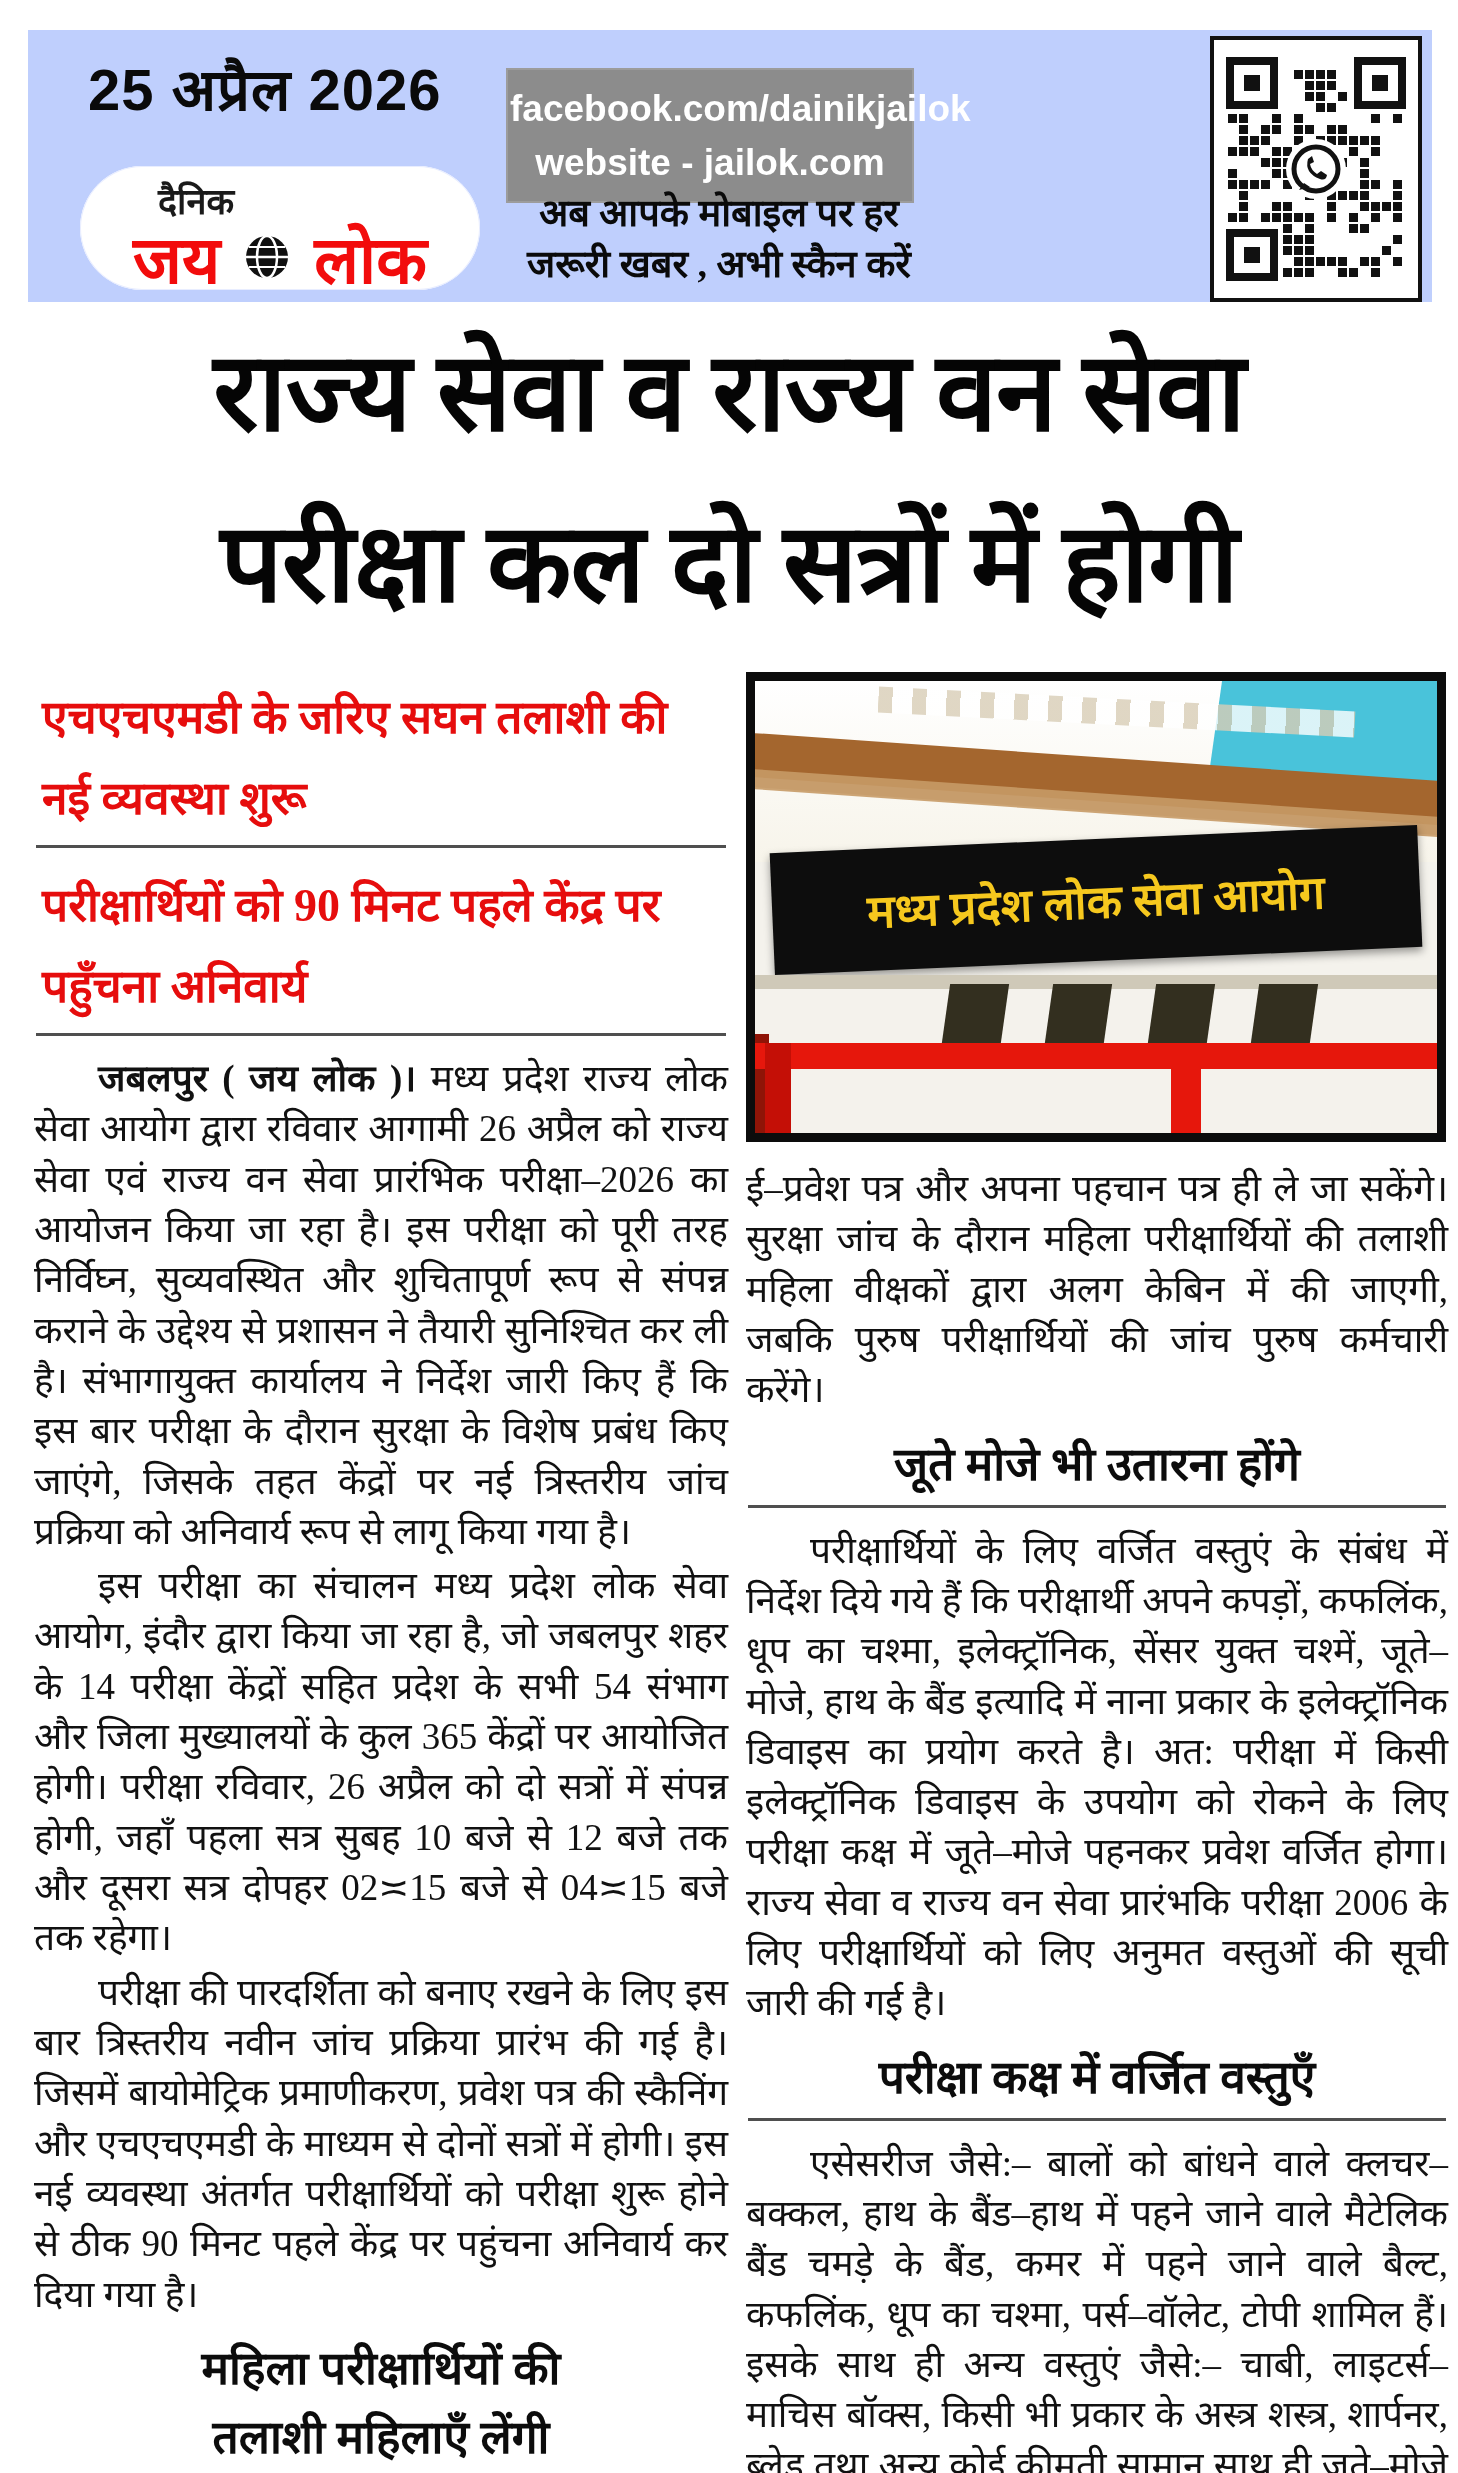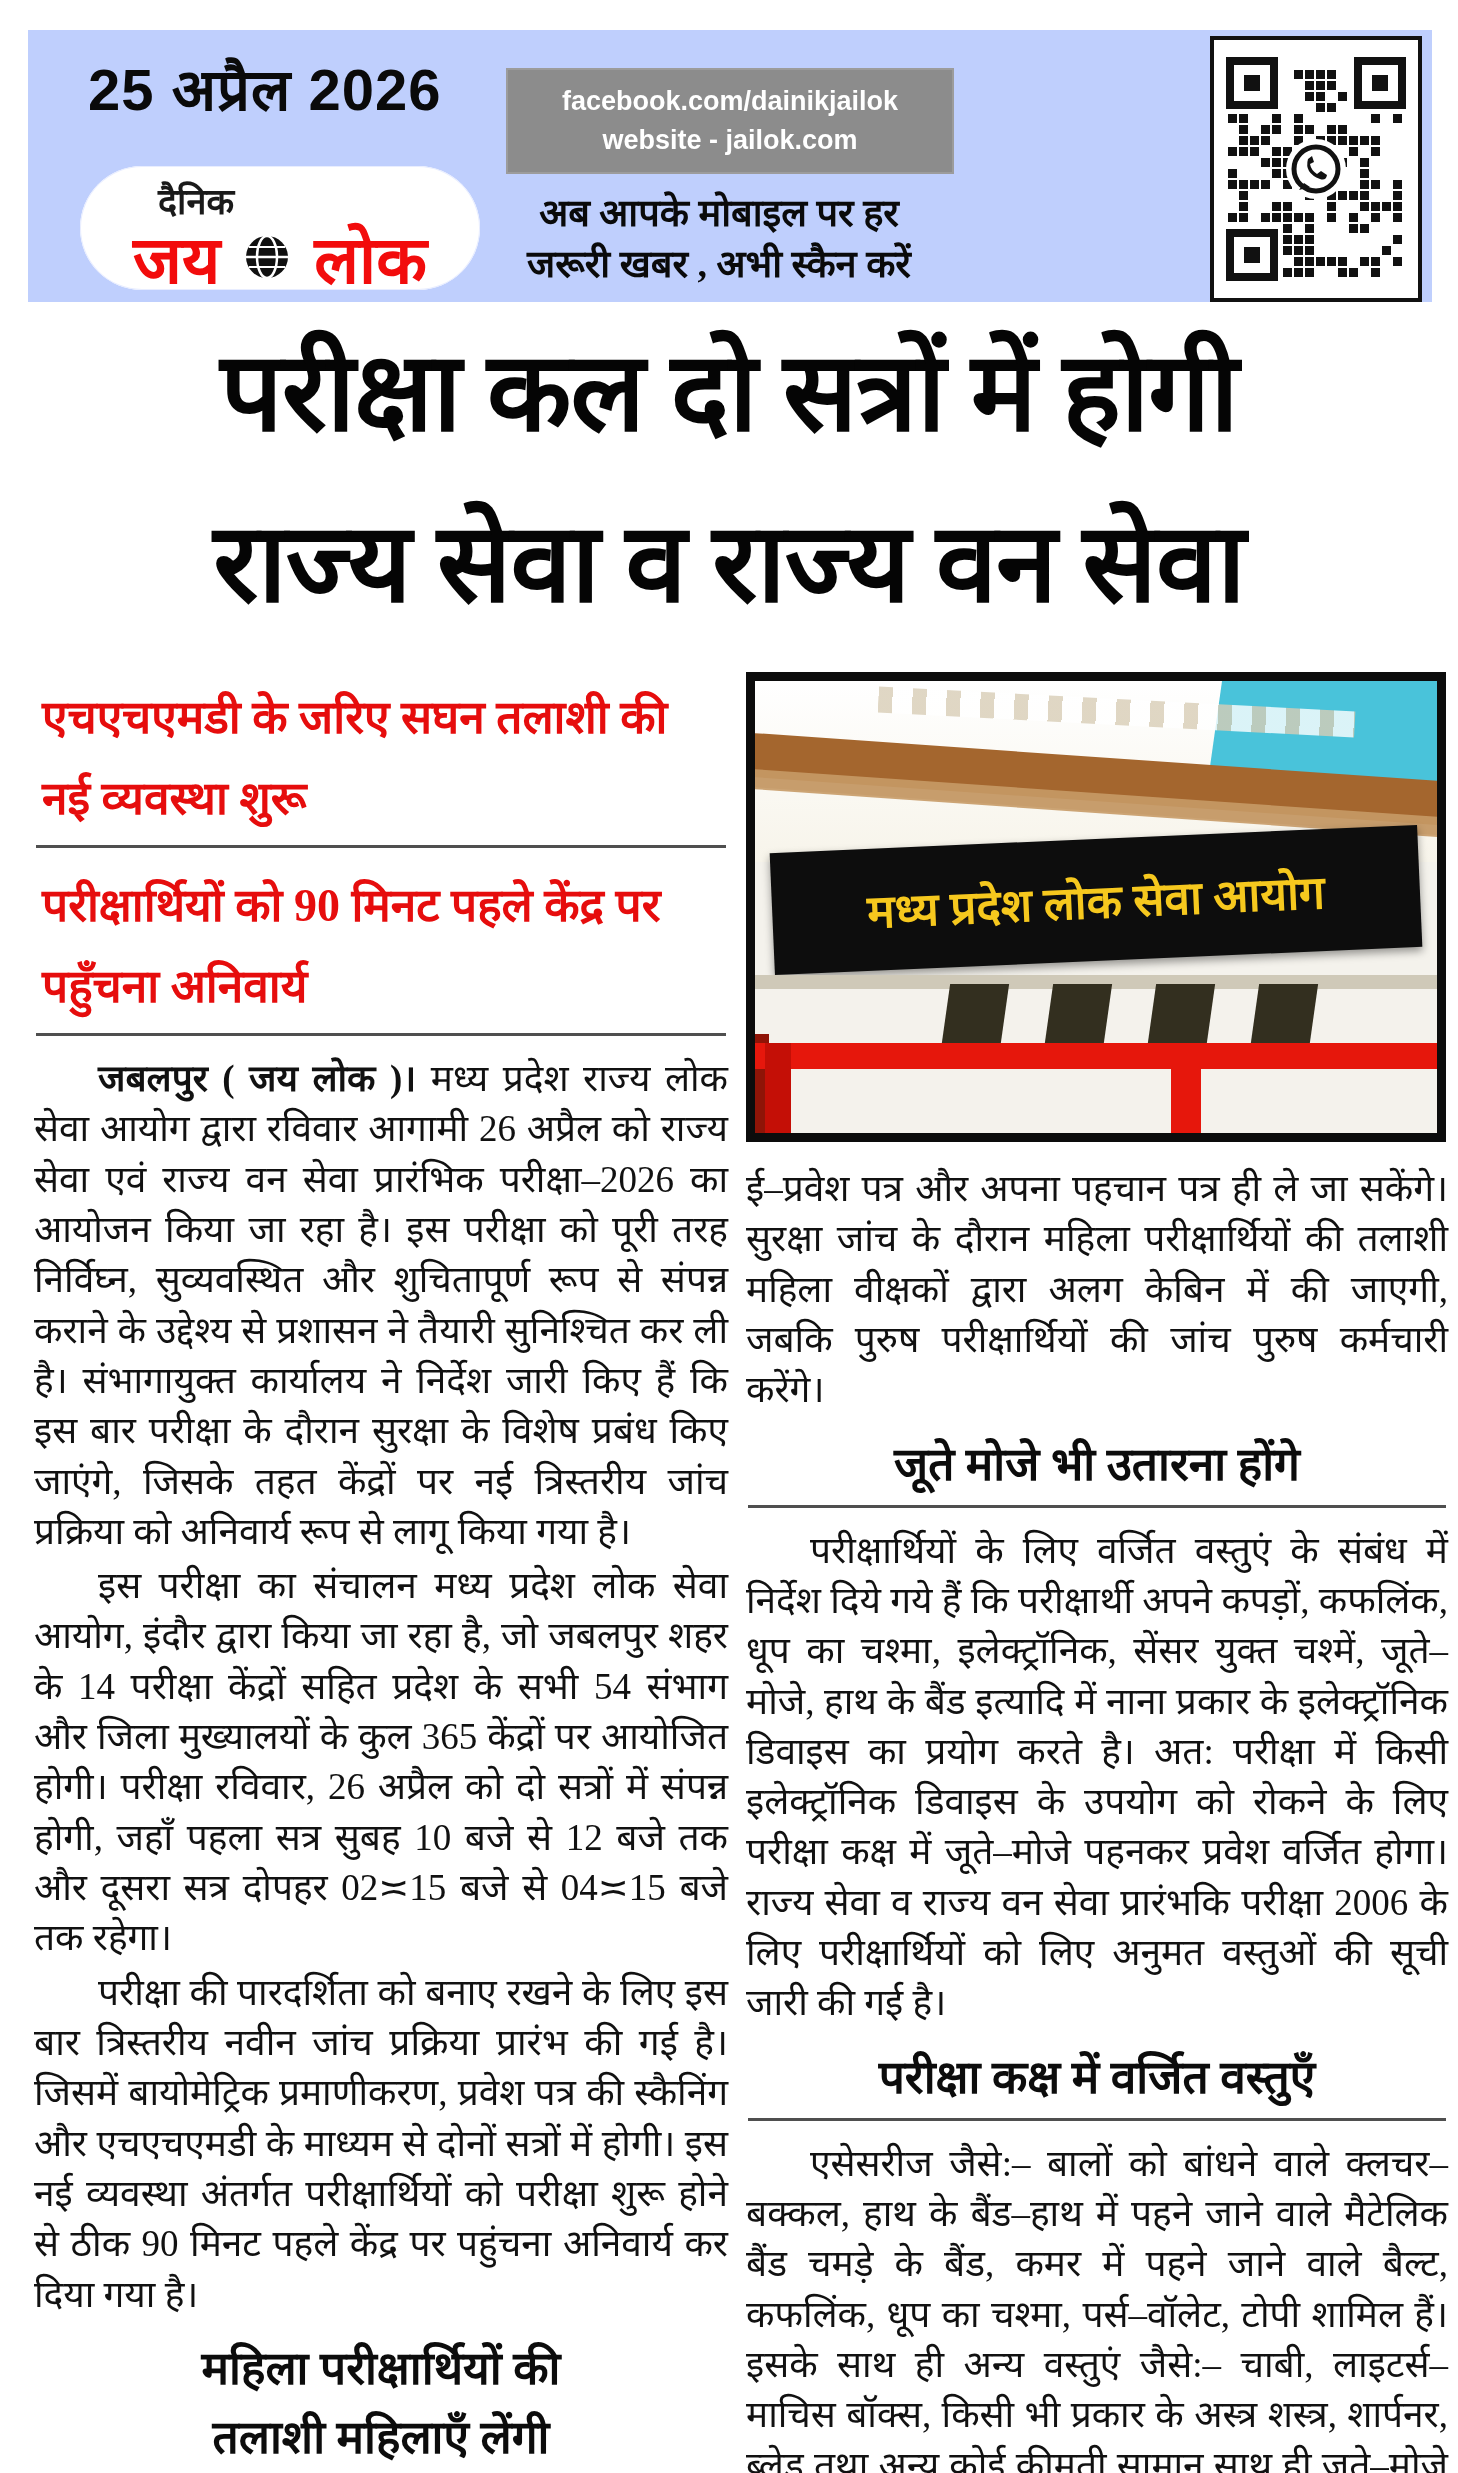--- a/index.html
+++ b/index.html
@@ -11,21 +11,21 @@
   .date{position:absolute;left:60px;top:18px;font-family:"Liberation Sans",sans-serif;
         font-weight:900;font-size:58px;letter-spacing:1px;color:#0a0a0a;}
   .logo-box{position:absolute;left:52px;top:136px;width:400px;height:124px;background:#ffffff;
             border-radius:64px;box-shadow:0 0 0 1px #e8edff inset;}
   .logo-top{position:absolute;left:78px;top:10px;font-weight:700;font-size:36px;color:#1a1a1a;}
   .logo-main{position:absolute;left:36px;top:46px;width:328px;display:flex;align-items:center;
              justify-content:center;gap:24px;font-weight:900;font-size:66px;color:#f20c0c;
              font-family:"Liberation Sans",sans-serif;}
   .social-box{position:absolute;left:478px;top:38px;width:400px;background:#8c8c8c;color:#ffffff;
               text-align:center;font-family:"Liberation Sans",sans-serif;font-weight:700;
-              font-size:27px;line-height:1.45;padding:12px 22px;border:2px solid #9c9c9c;}
+              font-size:37px;line-height:1.45;padding:12px 2px;border:2px solid #9c9c9c;}
   .promo{position:absolute;left:452px;top:148px;width:478px;text-align:center;font-weight:900;
          font-size:38px;line-height:1.35;color:#0a0a0a;margin-top:10px;}
   .qr-box{position:absolute;right:10px;top:6px;width:204px;height:258px;background:#ffffff;
           border:4px solid #111;display:flex;align-items:center;justify-content:center;}
 
   
   .headline{position:absolute;left:0;top:308px;width:1458px;text-align:center;
             font-weight:900;font-size:110px;line-height:1.55;color:#050505;
             font-family:"Liberation Serif",serif;letter-spacing:-1px;}
 
@@ -236,22 +236,22 @@
           <circle cx="96" cy="122" r="30" fill="#ffffff"></circle>
           <circle cx="96" cy="122" r="22" fill="none" stroke="#111" stroke-width="5"></circle>
           <path d="M84 136 L79 143 L90 140 Z" fill="#111"></path>
           <path d="M88 112 q-4 14 12 20 q6 2 7 -4 l-6 -4 l-4 3 q-6 -4 -7 -10 l4 -2 l-2 -6 z" fill="#111"></path>
         </g>
       </svg>
     </div>
   </header>
 
   <h1 class="headline" style="margin:0;">
+    <div>राज्य सेवा व राज्य वन सेवा</div>
     <div>परीक्षा कल दो सत्रों में होगी</div>
-    <div>राज्य सेवा व राज्य वन सेवा</div>
   </h1>
 
   <div class="content">
 
     <div class="col-left">
       <div class="red-sub">एचएचएमडी के जरिए सघन तलाशी की नई व्यवस्था शुरू</div>
       <hr class="rule">
       <div class="red-sub">परीक्षार्थियों को 90 मिनट पहले केंद्र पर पहुँचना अनिवार्य</div>
       <hr class="rule">
 

